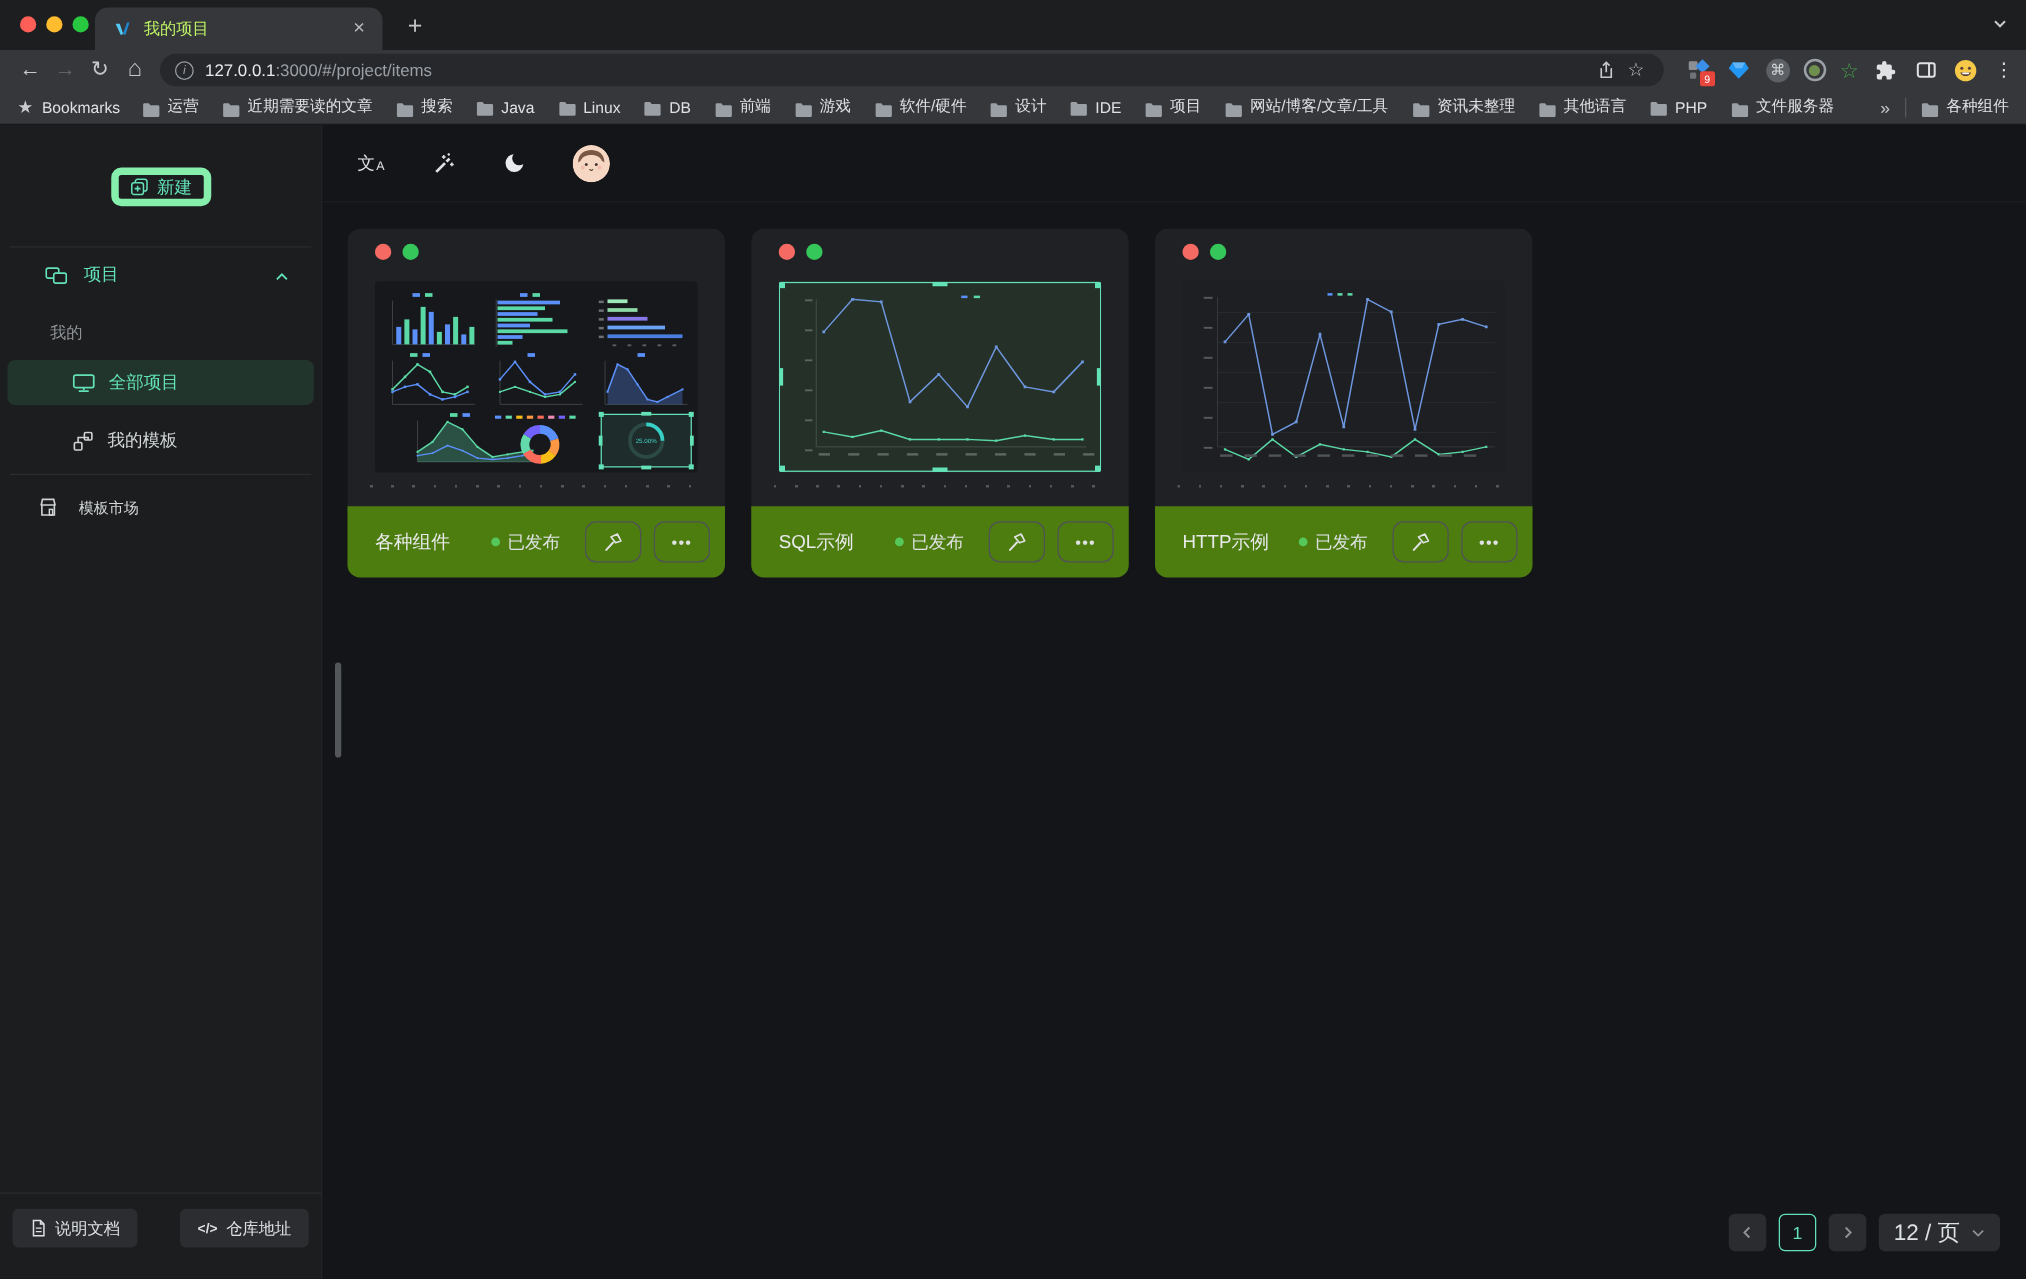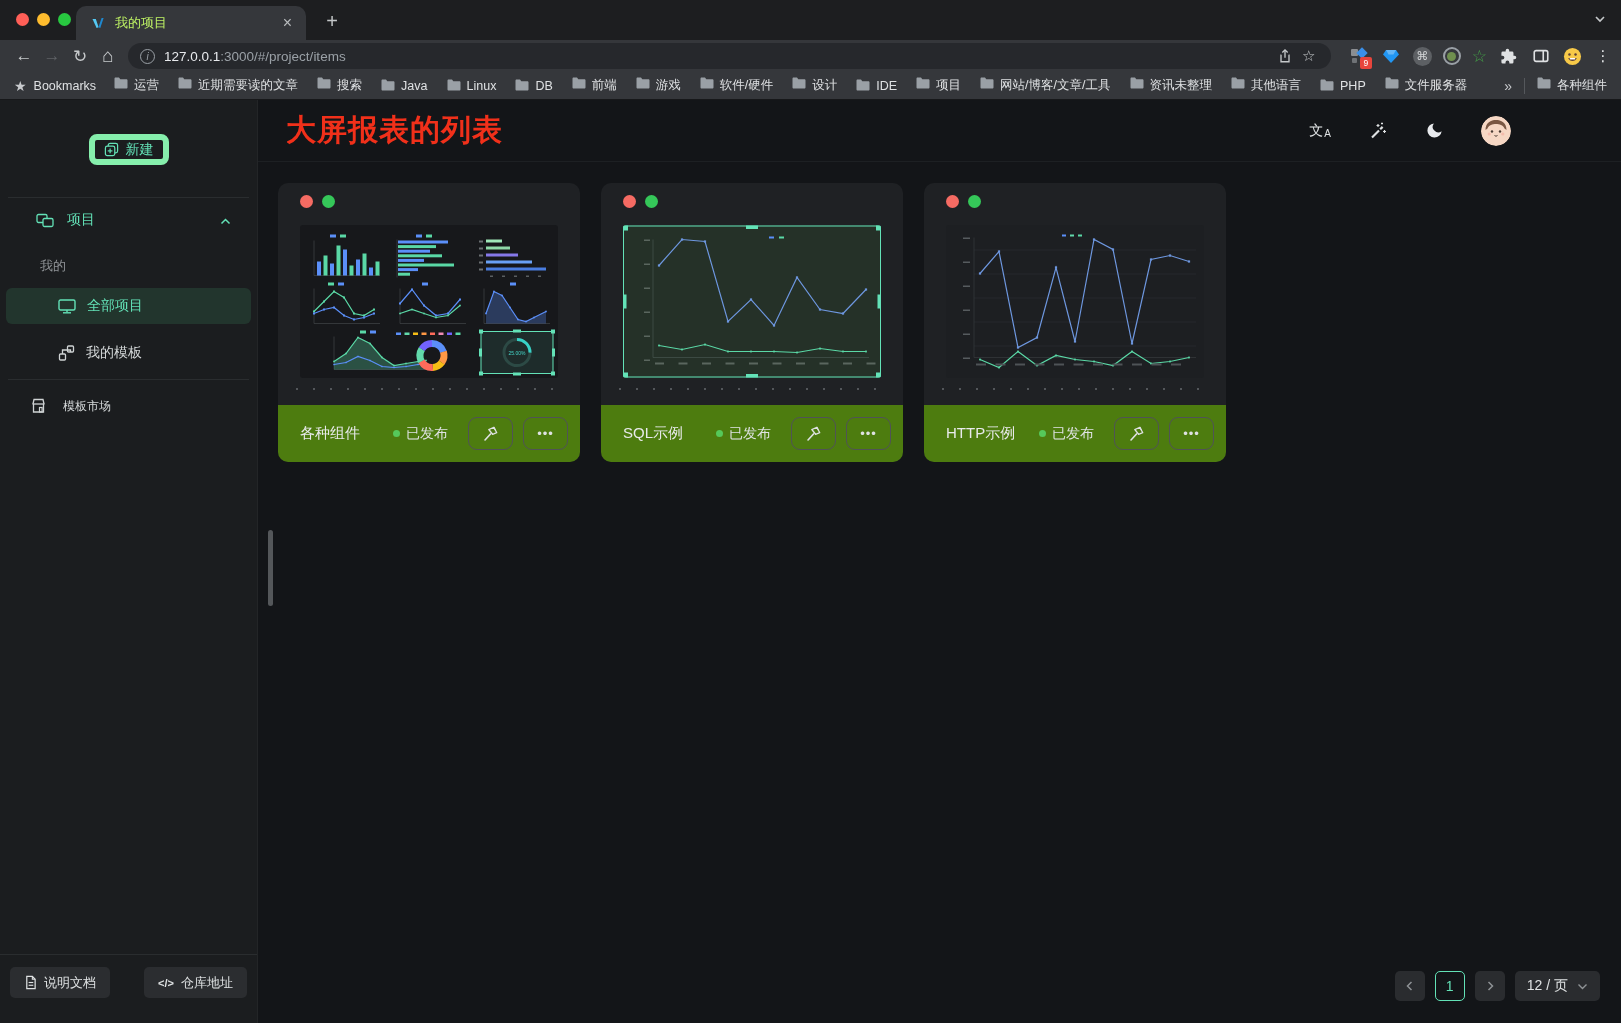--- a/index.html
+++ b/index.html
@@ -43,21 +43,21 @@
   .circle-dot { width:18px; height:18px; border-radius:50%; border:2px solid #9aa0a6; display:flex; align-items:center; justify-content:center; }
   .circle-dot i { width:9px; height:9px; border-radius:50%; background:#6f8f4e; display:block; }
   .star-green { color:#43a047; font-size:17px; line-height:1; }
   .menu-dots { color:#dfe1e3; font-size:15px; letter-spacing:0; margin-left:8px; width:16px; text-align:center; }
 
   .bookmarksbar { height:28px; background:#35373b; display:flex; align-items:center; padding:0 14px;
     font-size:12.5px; color:#dfe1e3; border-bottom:1px solid #17181a; }
   .bm-star { color:#c8cacd; font-size:14px; margin-right:7px; }
   .bm-label { margin-right:18px; }
   #bookmarks-list { display:flex; align-items:center; gap:19px; overflow:hidden; flex:1; white-space:nowrap; }
-  .bm-item { display:flex; align-items:flex-start; gap:6px; }
+  .bm-item { display:flex; align-items:flex-end; gap:6px; }
   .bm-right { display:flex; align-items:center; gap:12px; margin-left:12px; }
   .bm-sep { width:1px; height:16px; background:#55585c; }
   .bm-overflow { color:#c8cacd; font-size:14px; }
 
   
   .app { position:absolute; top:100px; left:0; right:0; bottom:0; display:flex; }
   .sidebar { width:258px; background:#1b1d1f; border-right:1px solid #232527; position:relative; flex:none; }
   .new-btn { width:80px; height:31px; margin:34px auto 0; border:6px solid #86efac; border-radius:8px;
     color:#63e2b7; font-size:14px; display:flex; align-items:center; justify-content:center; gap:7px; background:transparent; }
   .s-divider { height:1px; background:#2a2d2f; margin:0 8px; }
@@ -102,21 +102,21 @@
   .status b { font-weight:normal; font-size:14px; color:#dfe2e3; }
   .icon-btn { width:45px; height:33px; border:1px solid #505356; border-radius:9px; background:transparent;
     color:#dfe2e3; display:flex; align-items:center; justify-content:center; margin-left:10px; }
   .dots3 { font-size:13px; letter-spacing:1px; color:#dfe2e3; }
 
   .pagination { position:absolute; right:21px; bottom:22px; display:flex; align-items:center; gap:10px; }
   .pg-btn { width:30px; height:30px; border-radius:5px; background:#2a2c2f; border:none; color:#8f9396;
     display:flex; align-items:center; justify-content:center; }
   .pg-current { width:30px; height:30px; border-radius:5px; background:transparent; border:1px solid #63e2b7;
     color:#63e2b7; font-size:14px; display:flex; align-items:center; justify-content:center; }
-  .pg-size { height:30px; border-radius:5px; background:#2a2c2f; border:none; color:#dfe2e3; font-size:14px;
+  .pg-size { height:30px; border-radius:5px; background:#2a2c2f; border:none; color:#dfe2e3; font-size:18px;
     display:flex; align-items:center; gap:9px; padding:0 12px; }
   .scroll-thumb { position:absolute; left:10px; top:430px; width:5px; height:76px; background:#54575a; border-radius:3px; }
 
   svg text { font-family:"Liberation Sans","DejaVu Sans",sans-serif; }
 </style>
 </head>
 <body>
 
 <div class="tabstrip">
   <div class="traffic">
@@ -385,21 +385,20 @@
       </button>
       <button class="s-btn">
         <span style="font-size:11px;font-weight:bold">&lt;/&gt;</span>
         <span>仓库地址</span>
       </button>
     </div>
   </aside>
 
   <main class="main">
     <div class="app-header">
-      <h1 class="page-title">大屏报表的列表</h1>
       <div class="h-icons">
         <span class="hicon trans-ic">文<small>A</small></span>
         <span class="hicon">
           <svg width="20" height="20" viewBox="0 0 20 20">
             <line x1="4" y1="16.5" x2="11" y2="9.5" stroke="#dfe2e3" stroke-width="2.2"></line>
             <line x1="12.2" y1="8.3" x2="14.6" y2="5.9" stroke="#dfe2e3" stroke-width="2.2"></line>
             <path d="M10 3 v3 M8.5 4.5 h3" stroke="#dfe2e3" stroke-width="1.2" fill="none"></path>
             <path d="M16.5 9 v3 M15 10.5 h3" stroke="#dfe2e3" stroke-width="1.2" fill="none"></path>
             <path d="M14 1.5 v2 M13 2.5 h2" stroke="#dfe2e3" stroke-width="1" fill="none"></path>
           </svg>

